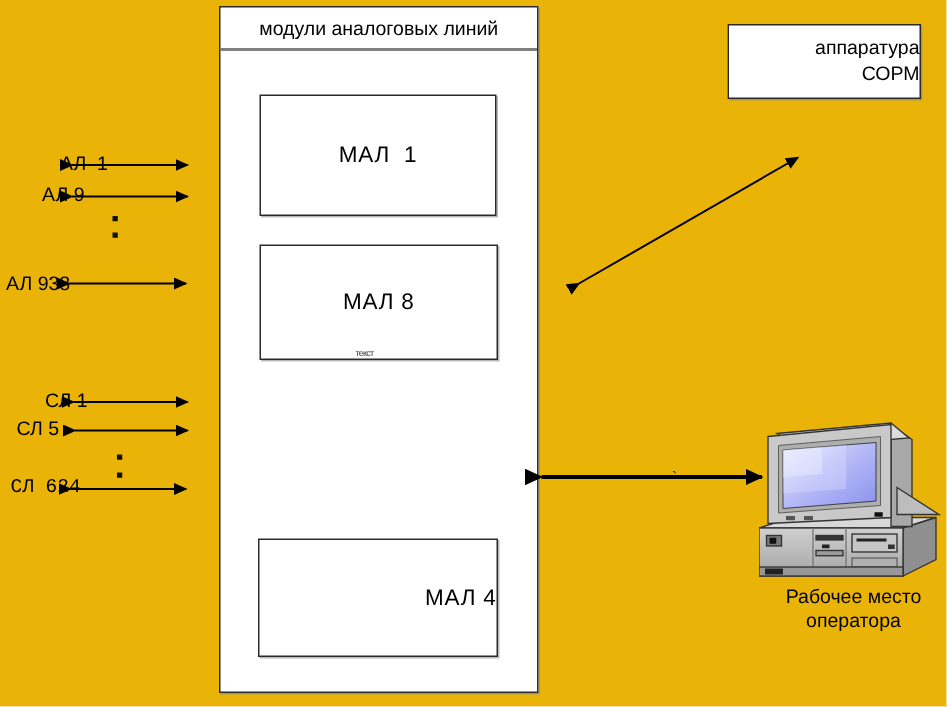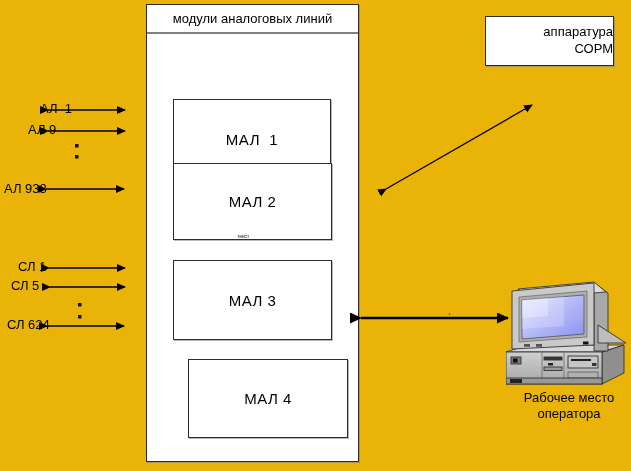--- a/index.html
+++ b/index.html
@@ -8,36 +8,36 @@
     font-family:"Liberation Sans","DejaVu Sans",sans-serif;color:#000;overflow:hidden;
   }
   .box{position:absolute;background:#fff;border:1px solid #2b2b2b;box-shadow:1px 1px 0 rgba(128,128,128,.55);}
   .cabinet{left:146px;top:4px;width:211px;height:456px;}
   .cabinet-title{
     position:absolute;left:0;top:0;width:100%;height:27px;
     border-bottom:2px solid #808080;display:flex;align-items:center;justify-content:center;
     font-size:13px;white-space:pre;
   }
   .mal{display:flex;align-items:center;justify-content:center;font-size:15px;white-space:pre;letter-spacing:.5px;}
-  .mal1{left:173px;top:63px;width:156px;height:79px;margin-top:36px;}
+  .mal1{left:173px;top:63px;width:156px;height:79px;}
   .mal2{left:173px;top:163px;width:157px;height:75px;}
   .mal3{left:173px;top:260px;width:157px;height:78px;}
-  .mal4{left:188px;top:359px;width:158px;height:77px;}
+  .mal4{left:172px;top:359px;width:158px;height:77px;justify-content:flex-end;}
   .sorm{
     left:485px;top:16px;width:127px;height:48px;
     display:flex;flex-direction:column;align-items:flex-end;justify-content:center;
     font-size:13px;line-height:1.3;
   }
   .line-label{position:absolute;font-size:13px;white-space:pre;}
   .lbl-al1{left:40px;top:101px;}
   .lbl-al2{left:28px;top:122px;}
   .lbl-al832{left:4px;top:181px;}
-  .lbl-sl1{left:18px;top:259px;text-align:center;}
+  .lbl-sl1{left:30px;top:259px;text-align:center;}
   .lbl-sl2{left:11px;top:278px;}
-  .lbl-sl624{left:7px;top:317px;}
+  .lbl-sl624{left:7px;top:317px;font-family:Liberation Mono, monospace;}
   .tiny-note{position:absolute;left:237px;top:233px;font-size:6px;color:#3a3a3a;letter-spacing:-0.5px;}
   .tiny-mark{position:absolute;left:448px;top:313px;font-size:10px;color:#222;}
   .arrows{position:absolute;left:0;top:0;width:631px;height:471px;pointer-events:none;}
   .pc-icon{position:absolute;left:506px;top:275px;width:124px;height:114px;}
   .pc-caption{
     position:absolute;left:503px;top:390px;width:132px;text-align:center;
     font-size:13px;line-height:1.25;
   }
 </style>
 </head>
@@ -46,24 +46,21 @@
 <div class="canvas">
 
   <div class="box cabinet">
     <div class="cabinet-title">модули аналоговых линий</div>
   </div>
 
   <div class="box mal mal1">
     <span>МАЛ  1</span>
   </div>
   <div class="box mal mal2">
-    <span>МАЛ 2</span>
-  </div>
-  <div class="box mal mal3">
-    <span>МАЛ 3</span>
+    <span>МАЛ 8</span>
   </div>
   <div class="box mal mal4">
     <span>МАЛ 4</span>
   </div>
 
   <div class="tiny-note">текст</div>
 
   <div class="box sorm">
     <span>аппаратура</span>
     <span>СОРМ</span>

